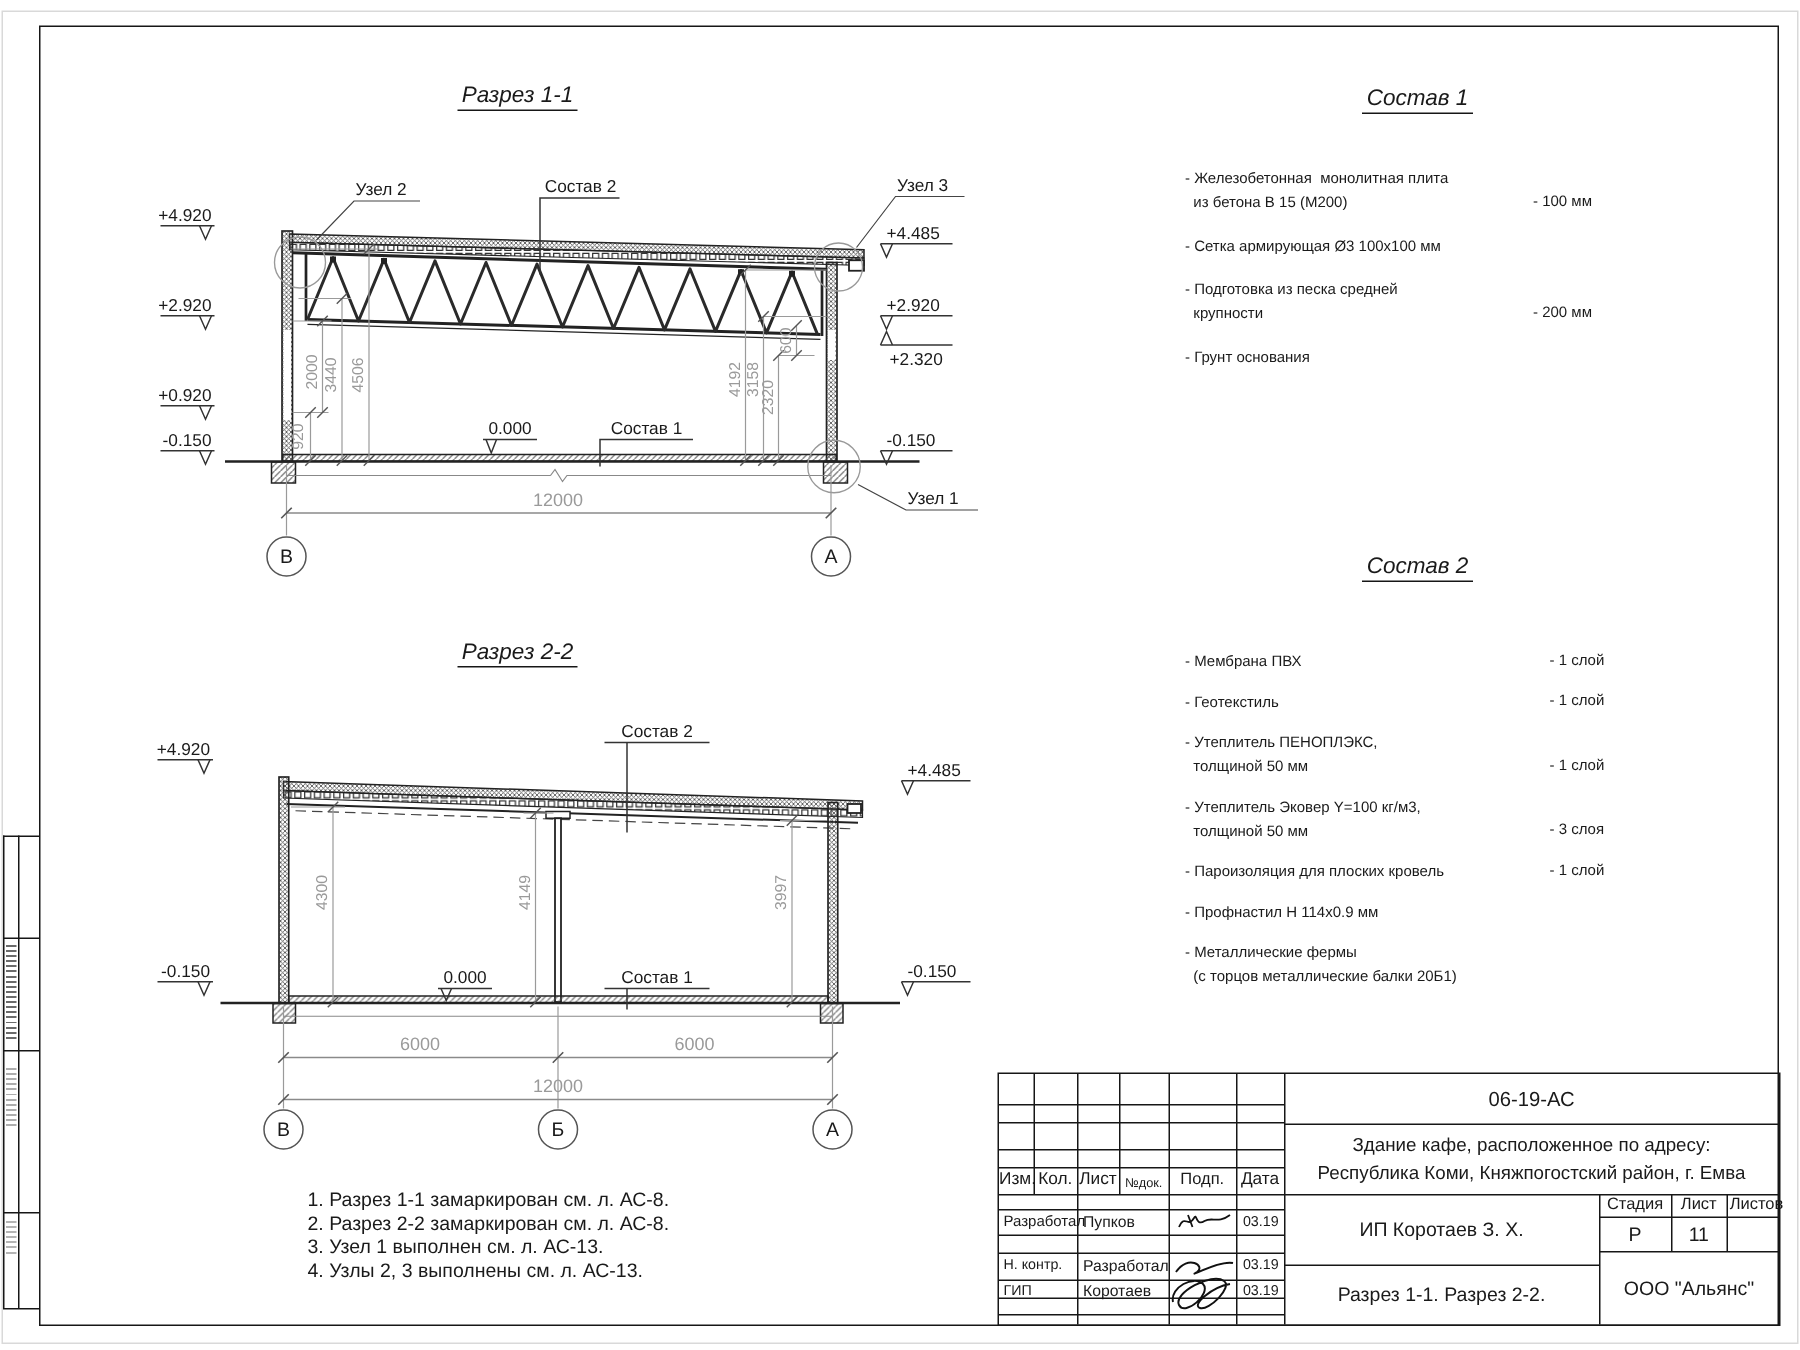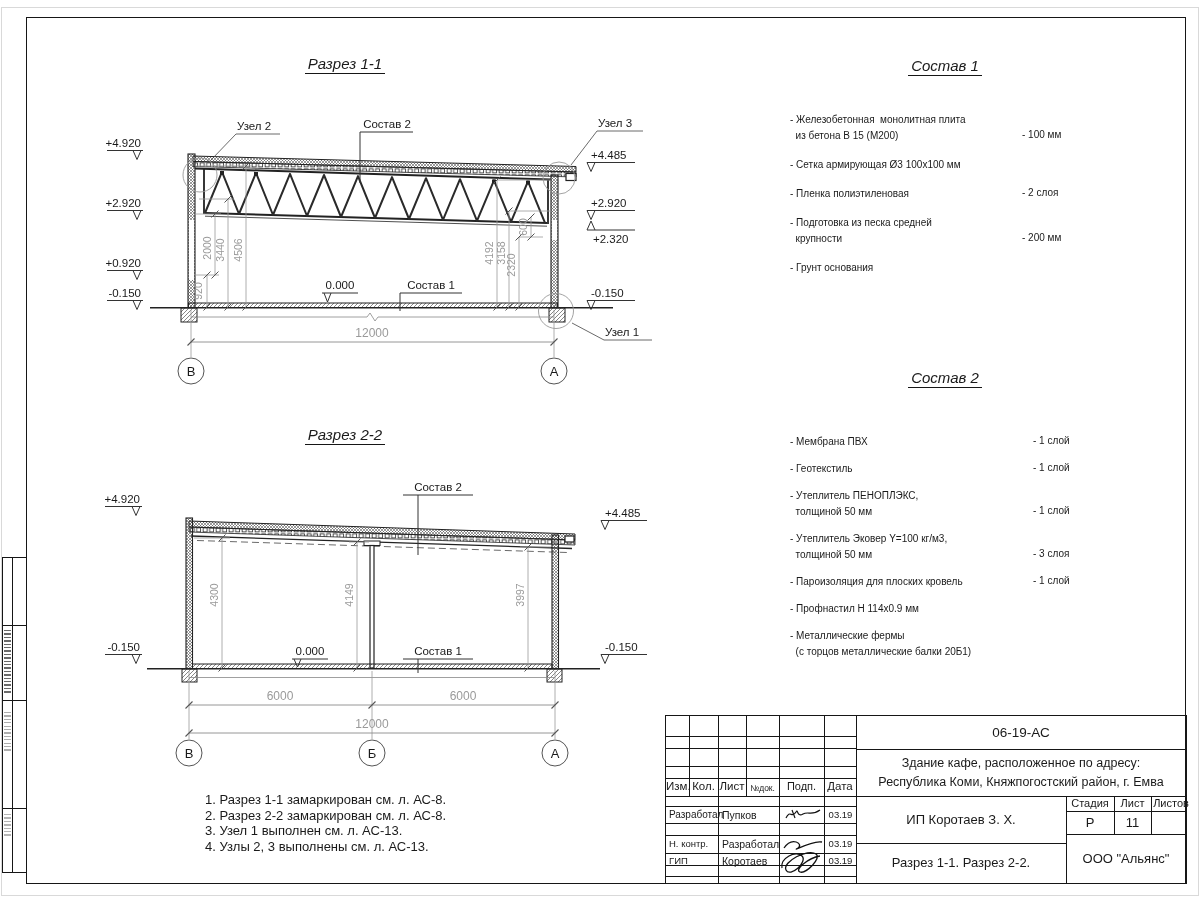--- a/index.html
+++ b/index.html
@@ -289,24 +289,20 @@
     <div class="sitem">
       <div class="sname">- Железобетонная  монолитная плита
   из бетона В 15 (М200)</div>
       <span class="sval">- 100 мм</span>
     </div>
     <div class="sitem">
       <div class="sname">- Сетка армирующая Ø3 100х100 мм</div>
       <span class="sval"></span>
     </div>
     <div class="sitem">
-      <div class="sname">- Пленка полиэтиленовая</div>
-      <span class="sval">-  2 слоя</span>
-    </div>
-    <div class="sitem">
       <div class="sname">- Подготовка из песка средней
   крупности</div>
       <span class="sval">- 200 мм</span>
     </div>
     <div class="sitem">
       <div class="sname">- Грунт основания</div>
       <span class="sval"></span>
     </div>
   </div>
 

